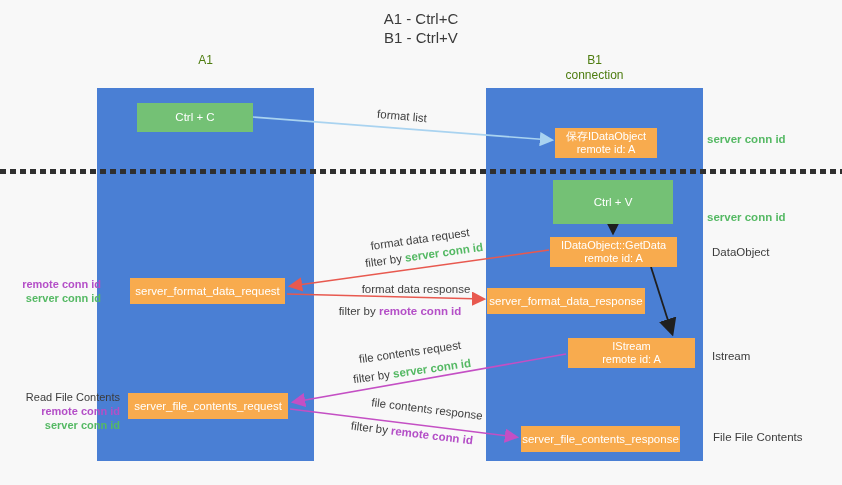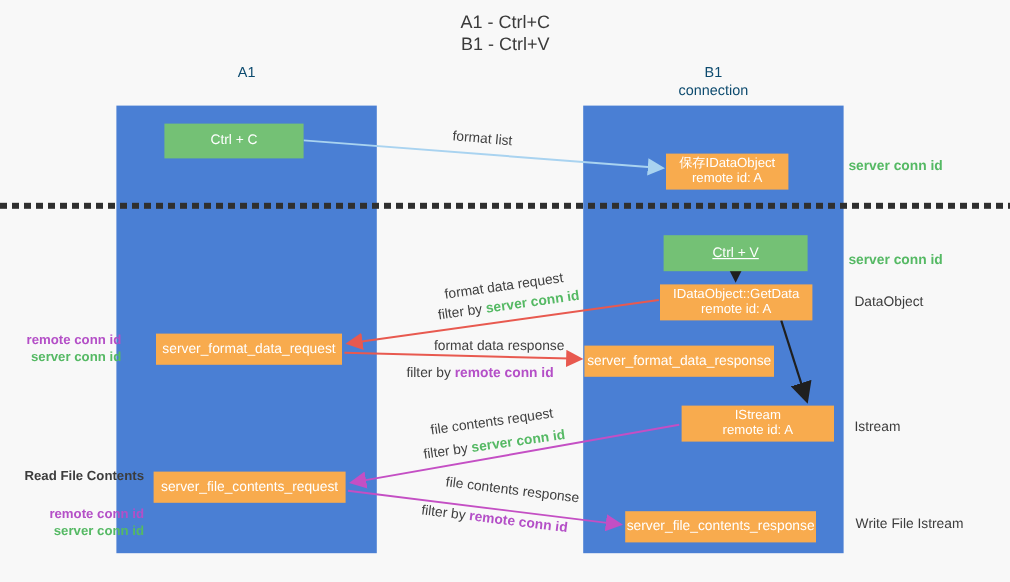--- a/index.html
+++ b/index.html
@@ -8,21 +8,21 @@
     background:var(--background,#f8f8f8);
     font-family:"Liberation Sans",sans-serif;
     overflow:hidden;
   }
   .title{
     position:absolute;top:9px;left:0;width:100%;
     text-align:center;font-size:15px;line-height:19px;color:#3a3a3a;
   }
   .col-header{
     position:absolute;top:53px;width:217px;text-align:center;
-    font-size:12px;line-height:15px;color:#0c4a6e;
+    font-size:12px;line-height:15px;color:#4d7c0f;
   }
   .lifeline{
     position:absolute;top:88px;width:217px;height:373px;
     background:var(--column-blue,#4a7fd4);
   }
   .dotted{
     position:absolute;top:169px;left:0;width:842px;height:5px;
     background:repeating-linear-gradient(90deg,var(--separator,#2f2f2f) 0 6px,transparent 6px 10px);
   }
   svg.arrows{position:absolute;left:0;top:0;width:842px;height:485px;}
@@ -34,21 +34,21 @@
   .node.orange{background:var(--box-orange,#f8ab4e);}
   .node.green{background:var(--box-green,#74c175);font-size:12px;}
   .node.single{font-size:11.5px;}
   .side-lbl{position:absolute;white-space:nowrap;font-size:11.5px;color:var(--dark-text,#3c3c3c);}
   .green-b{color:var(--green-text,#55b964);font-weight:bold;}
   .purple-b{color:var(--purple-text,#b44fc7);font-weight:bold;}
   .id-block{
     position:absolute;text-align:right;font-size:11px;line-height:14px;
     font-weight:bold;white-space:nowrap;
   }
-  .id-block .plain{font-weight:bold;color:var(--dark-text,#3c3c3c);margin-bottom:18px;}
+  .id-block .plain{font-weight:normal;color:var(--dark-text,#3c3c3c);margin-bottom:0;}
   .arrow-label{
     position:absolute;white-space:nowrap;font-size:11.5px;
     color:#3f3f3f;transform:translate(-50%,-50%);
   }
   .r-neg8{transform:translate(-50%,-50%) rotate(-8deg);}
   .r-pos7{transform:translate(-50%,-50%) rotate(7deg);}
   .r-pos5{transform:translate(-50%,-50%) rotate(5deg);}
 </style>
 </head>
 <body>
@@ -99,21 +99,21 @@
 
   <div class="node green single" style="left:137px;top:103px;width:116px;height:29px;">
     <div>Ctrl + C</div>
   </div>
 
   <div class="node orange" style="left:555px;top:128px;width:102px;height:30px;">
     <div>保存IDataObject</div>
     <div>remote id: A</div>
   </div>
 
-  <div class="node green single" style="left:553px;top:196px;width:120px;height:30px;text-decoration:underline;">
+  <div class="node green single" style="left:553px;top:180px;width:120px;height:44px;">
     <div>Ctrl + V</div>
   </div>
 
   <div class="node orange" style="left:550px;top:237px;width:127px;height:30px;">
     <div>IDataObject::GetData</div>
     <div>remote id: A</div>
   </div>
 
   <div class="node orange single" style="left:487px;top:288px;width:158px;height:26px;">
     <div>server_format_data_response</div>
@@ -133,21 +133,21 @@
   </div>
 
   <div class="node orange single" style="left:521px;top:426px;width:159px;height:26px;">
     <div>server_file_contents_response</div>
   </div>
 
   <div class="side-lbl green-b" style="left:707px;top:133px;">server conn id</div>
   <div class="side-lbl green-b" style="left:707px;top:211px;">server conn id</div>
   <div class="side-lbl" style="left:712px;top:246px;">DataObject</div>
   <div class="side-lbl" style="left:712px;top:350px;">Istream</div>
-  <div class="side-lbl" style="left:713px;top:431px;">Write File Istream</div>
+  <div class="side-lbl" style="left:713px;top:431px;">File File Contents</div>
 
   <div class="id-block" style="left:6px;top:277px;width:95px;">
     <div class="purple-b">remote conn id</div>
     <div class="green-b">server conn id</div>
   </div>
   <div class="id-block" style="left:6px;top:390px;width:114px;">
     <div class="plain">Read File Contents</div>
     <div class="purple-b">remote conn id</div>
     <div class="green-b">server conn id</div>
   </div>

